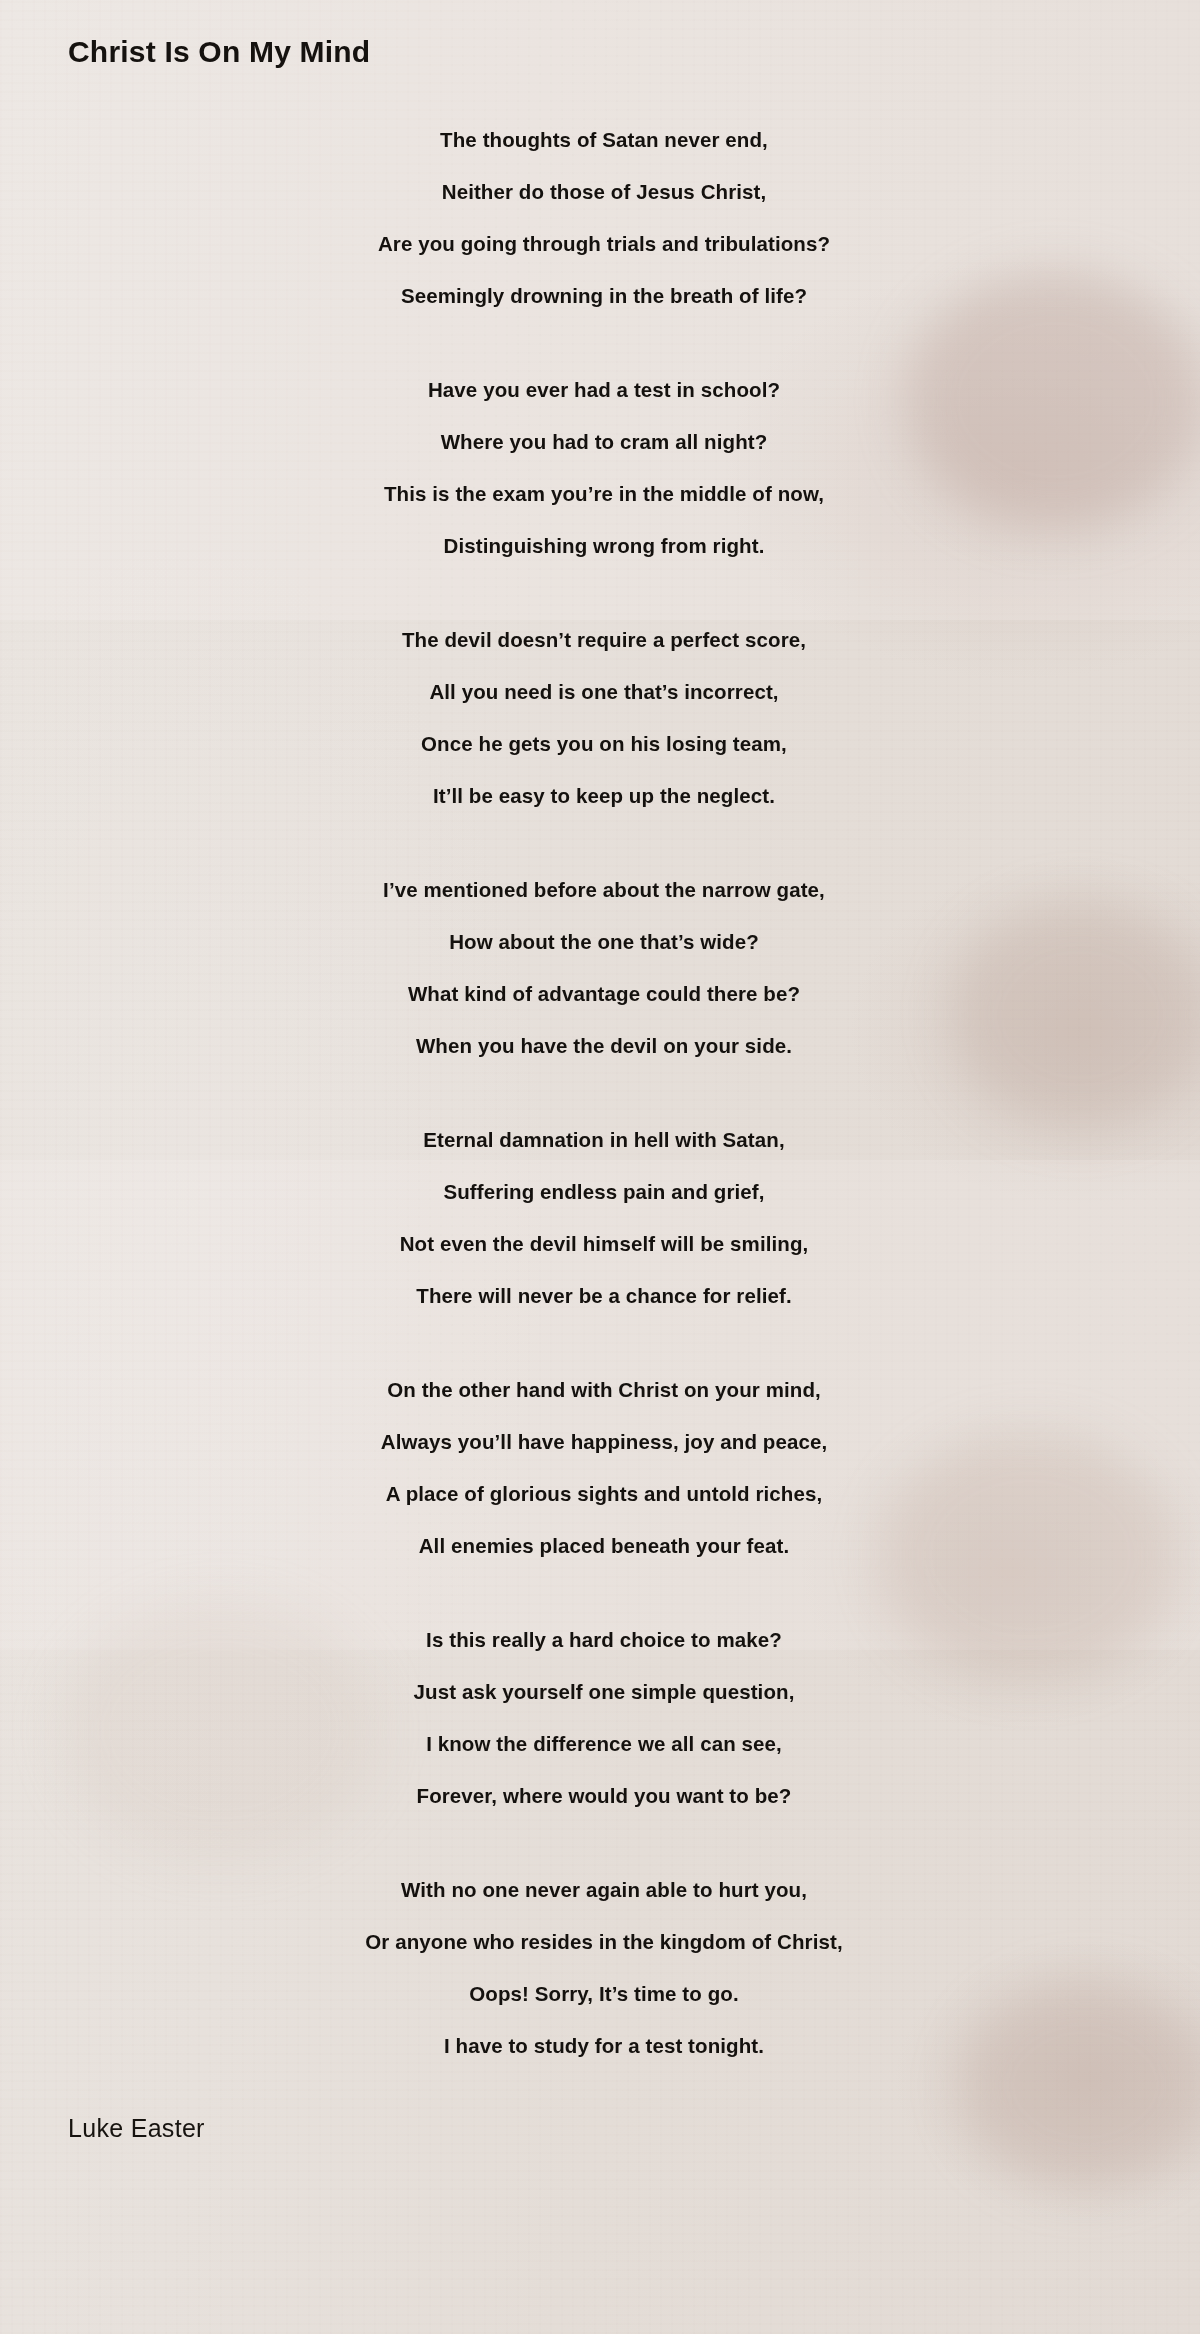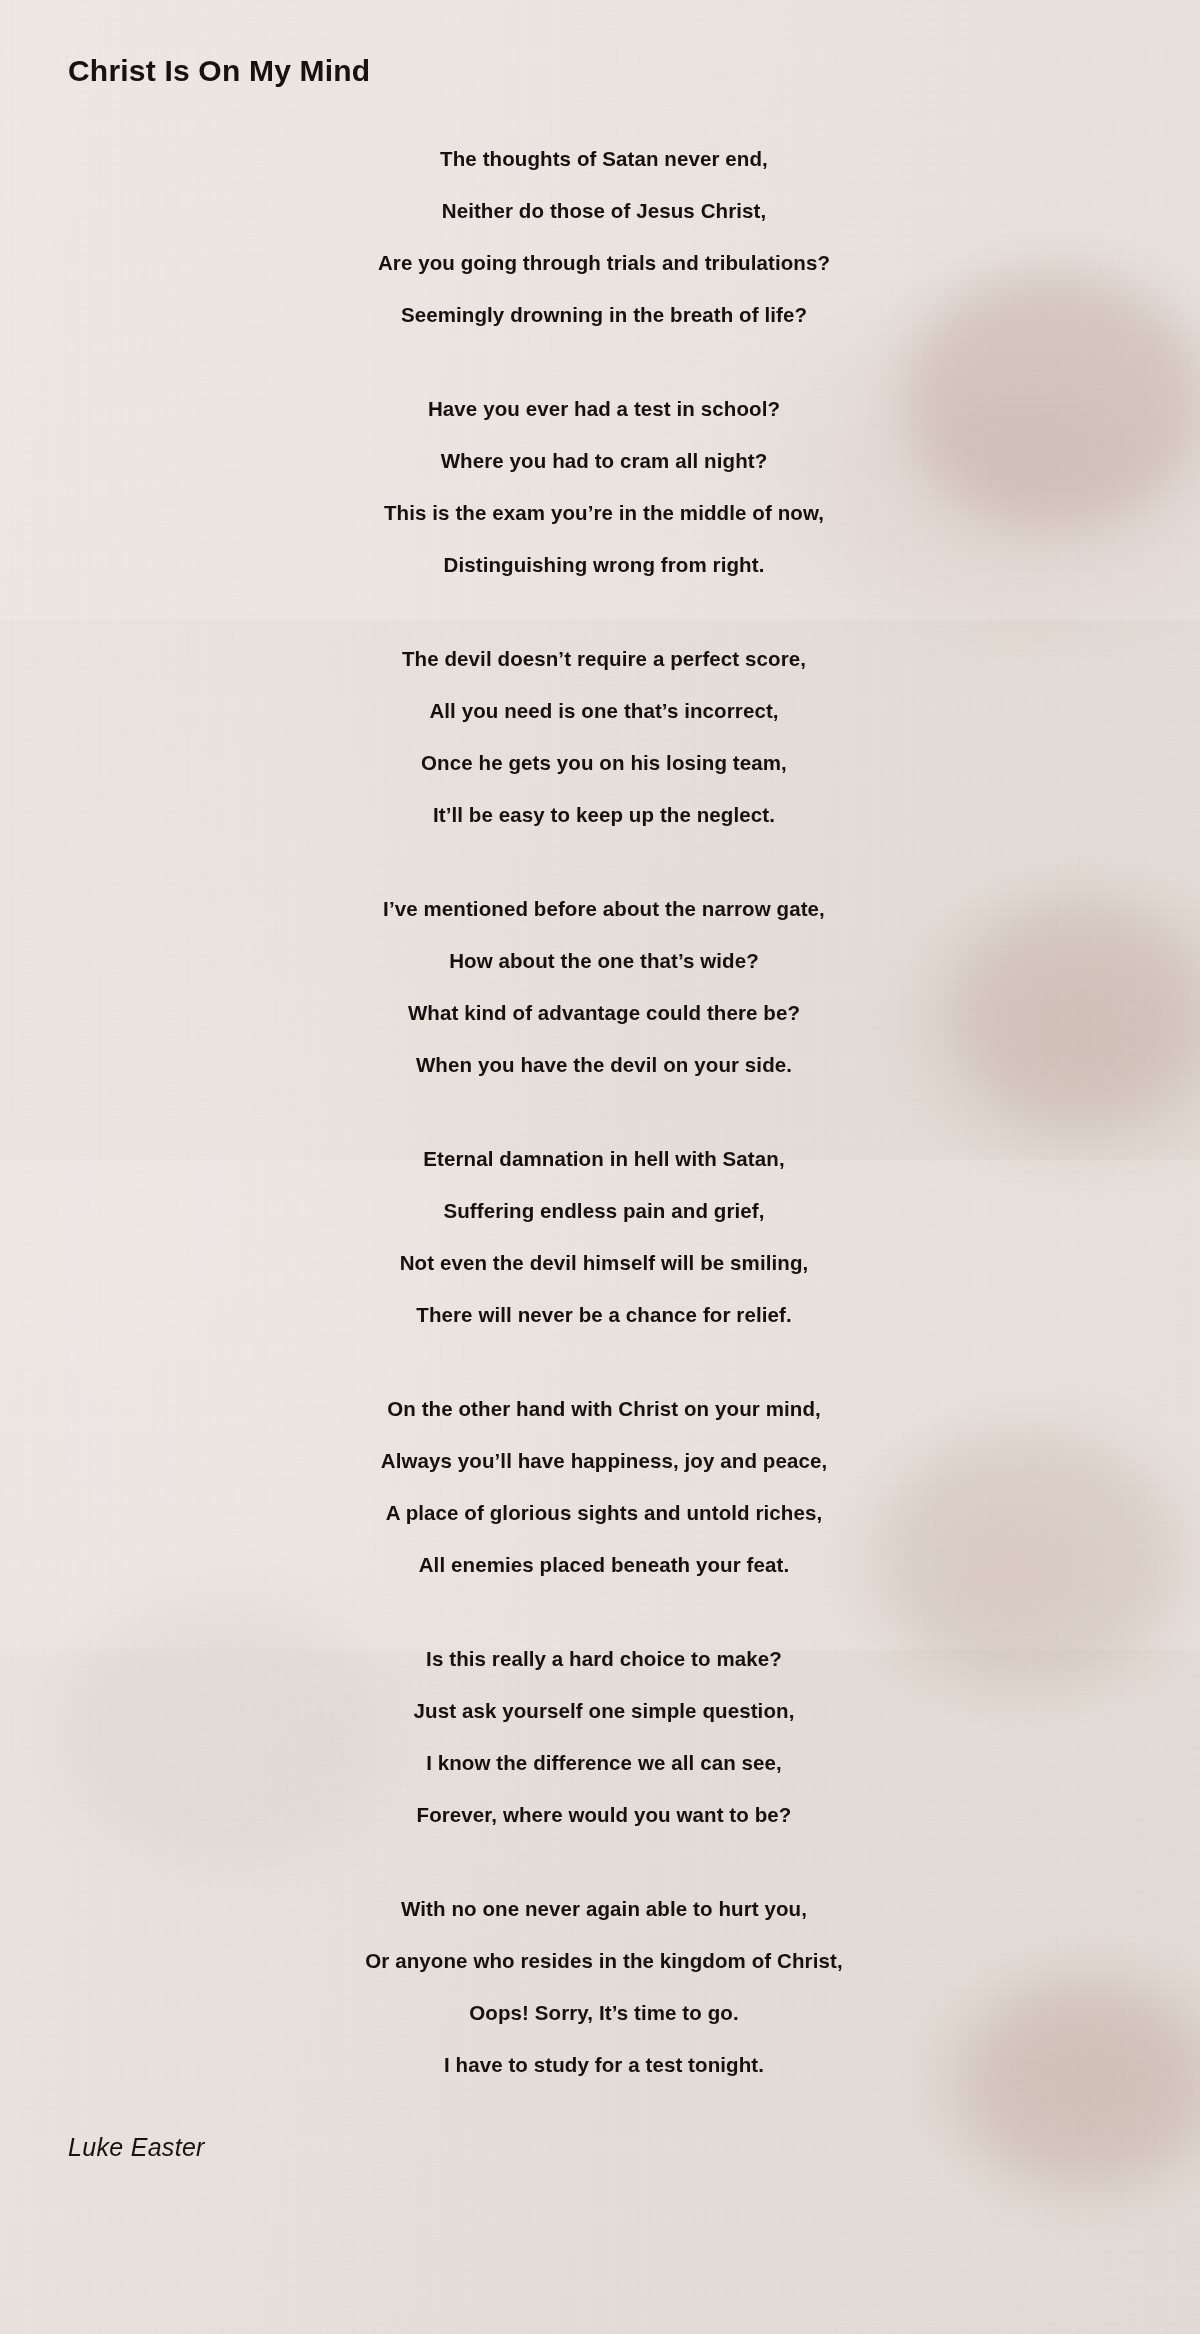--- a/index.html
+++ b/index.html
@@ -53,21 +53,21 @@
   }
   .s1 { left: 905px; top: 270px;  width: 300px; height: 260px; background: rgba(183,156,146,0.34); }
   .s2 { left: 950px; top: 900px;  width: 260px; height: 230px; background: rgba(183,158,148,0.26); }
   .s3 { left: 880px; top: 1430px; width: 300px; height: 250px; background: rgba(186,162,152,0.22); }
   .s4 { left: 960px; top: 1980px; width: 250px; height: 210px; background: rgba(184,158,148,0.28); }
   .s5 { left: 60px;  top: 1600px; width: 320px; height: 260px; background: rgba(205,188,180,0.18); }
 
   .content {
     position: relative;
     z-index: 3;
-    padding: 53px 60px 0 68px;
+    padding: 34px 60px 0 68px;
     box-sizing: border-box;
   }
   .poem-title {
     font-size: 30px;
     font-weight: bold;
     color: #15120f;
     letter-spacing: 0.2px;
     margin: 0 0 44px 0;
     line-height: 1.2;
   }
@@ -79,21 +79,20 @@
     font-size: 20.5px;
     font-weight: bold;
     color: #14110e;
     line-height: 52px;
     white-space: pre;
     letter-spacing: 0.1px;
   }
   .author {
     margin-top: 24px;
     font-size: 25px;
-    font-style: italic;
     color: #16130f;
     letter-spacing: 0.3px;
   }
 </style>
 </head>
 <body>
 
 <div class="page">
   <div class="texture"></div>
   <div class="band b1"></div>

